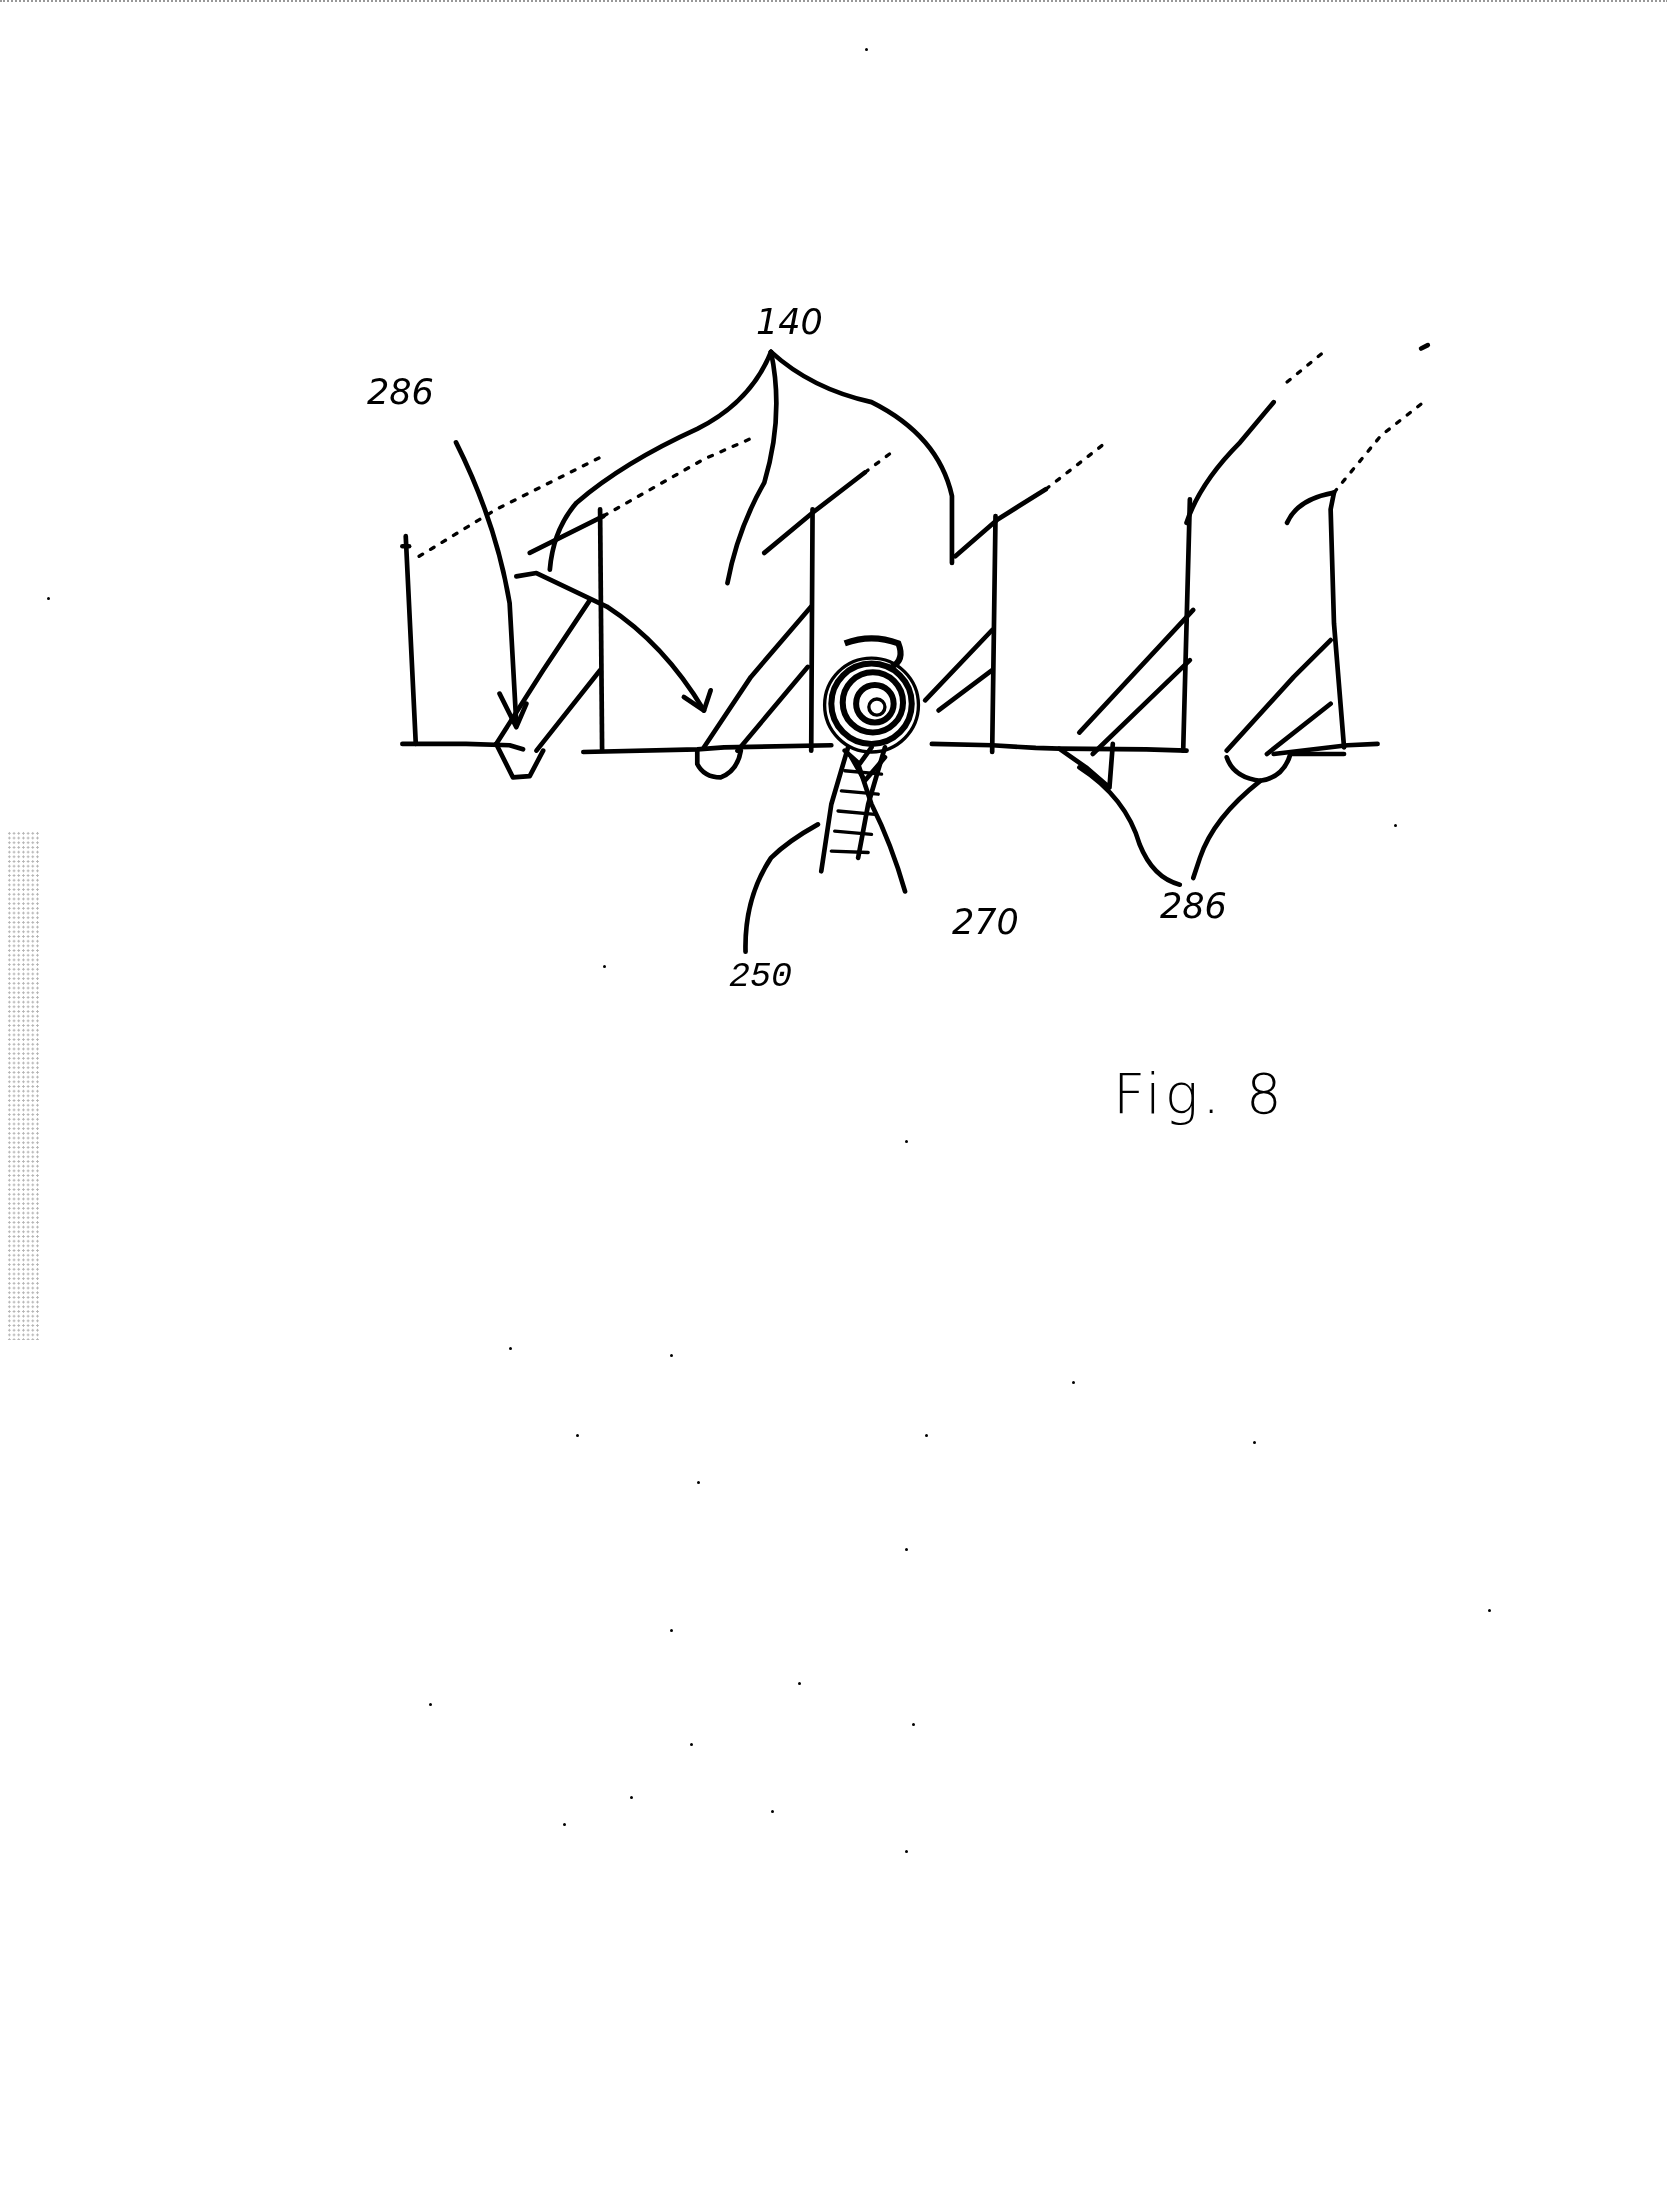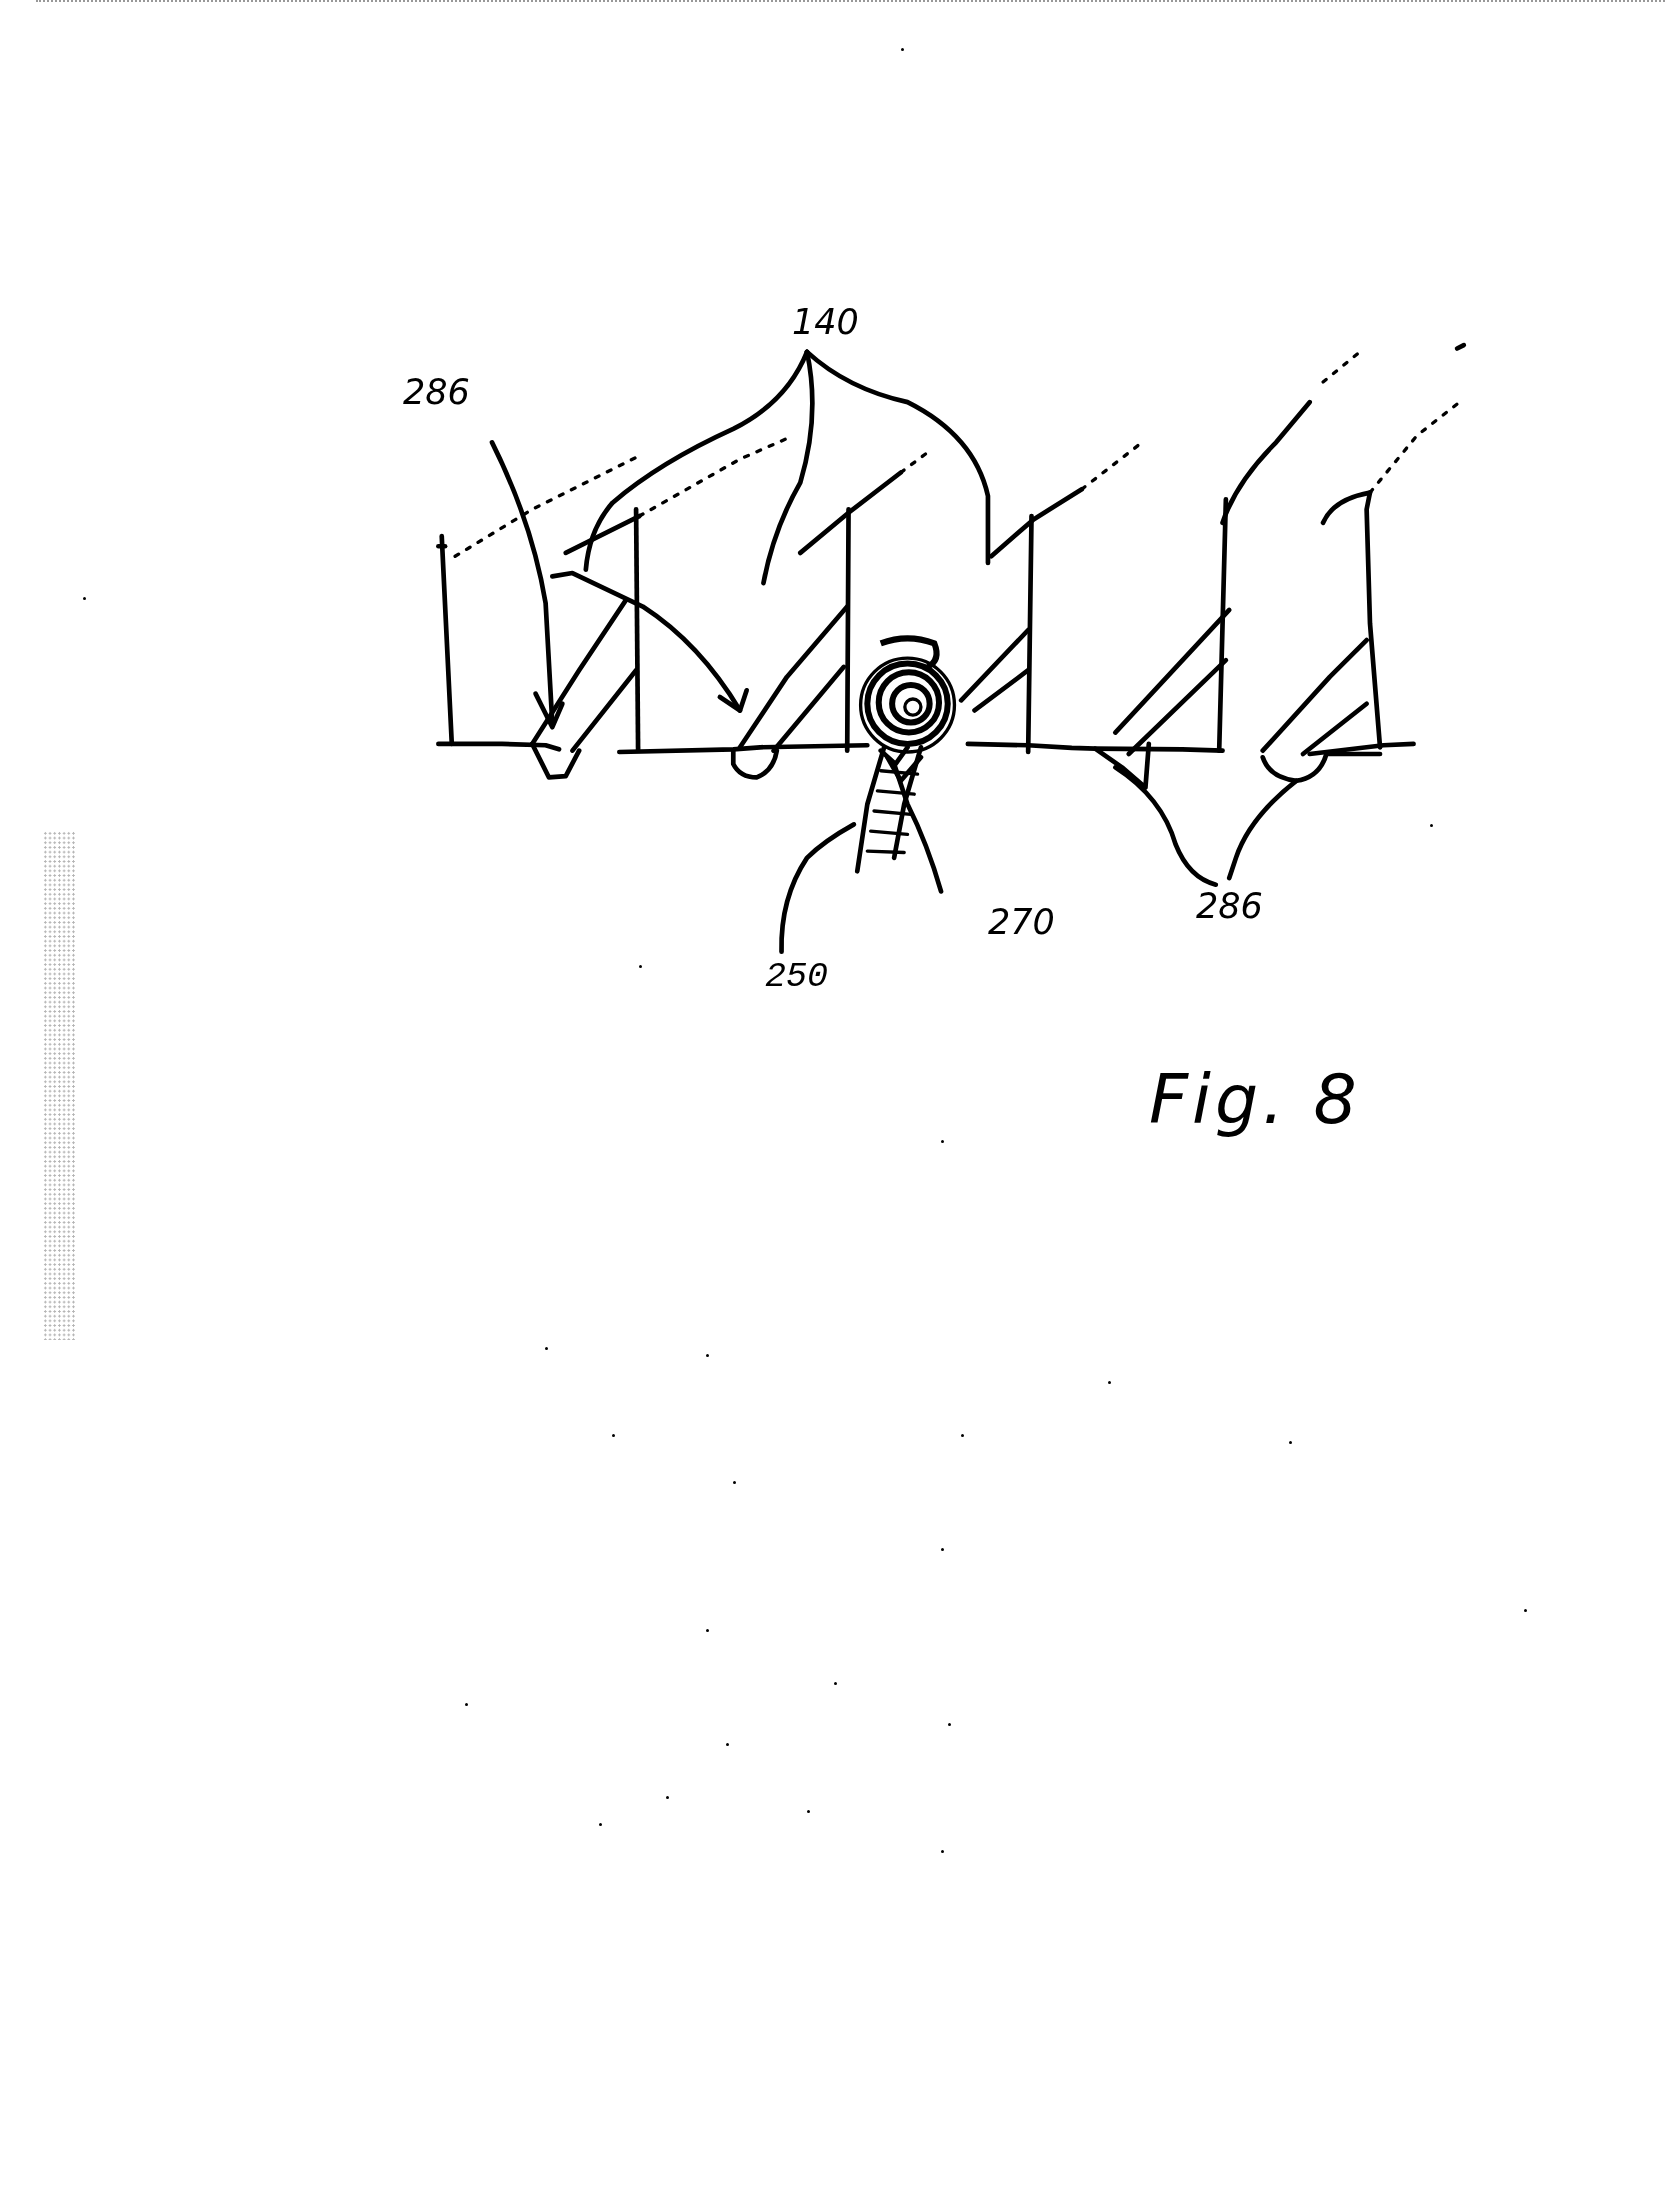--- a/index.html
+++ b/index.html
@@ -1,27 +1,27 @@
 <!DOCTYPE html>
 <html style="font-size:10.7px"><head>
   <meta charset="utf-8">
   <style>
     html, body { margin: 0; padding: 0; background: #ffffff; }
     body { width: 1668px; height: 2205px; position: relative; overflow: hidden;
            font-family: "DejaVu Sans", sans-serif; }
-    #sheet { position: absolute; left: 0; top: 0; width: 1356px; height: 2205px; background: #fff; margin-left: 36px; }
+    #sheet { position: absolute; left: 0; top: 0; width: 1356px; height: 2205px; background: #fff; }
     svg { position: absolute; left: 0; top: 0; }
     .ink { fill: none; stroke: #000; stroke-width: 7; stroke-linecap: round; stroke-linejoin: round; }
     .thin { fill: none; stroke: #000; stroke-width: 5; stroke-linecap: round; stroke-linejoin: round; }
     .dash { fill: none; stroke: #000; stroke-width: 5; stroke-dasharray: 6 14; stroke-linecap: round; }
     .scribble { fill: none; stroke: #000; stroke-width: 9; }
     .label { position: absolute; font-family: "DejaVu Sans", sans-serif; font-style: italic;
              color: #000; font-size: 35px; line-height: 1; white-space: nowrap; }
     .fig-title { position: absolute; font-family: "DejaVu Sans", sans-serif; color: #000;
-                 font-size: 68px; line-height: 1; font-weight: 300; letter-spacing: 4px; font-style: italic; }
+                 font-size: 56px; line-height: 1; font-weight: 300; letter-spacing: 4px; }
     .stamp { position: absolute; left: 6.7px; top: 831px; width: 32px; height: 509px;
              background-image: radial-gradient(#777 1.1px, transparent 1.2px);
              background-size: 4.7px 4.7px; opacity: 0.55; }
     .speck { position: absolute; width: 3.4px; height: 3.4px; background: #000; border-radius: 50%; }
     .fax-header { position: absolute; left: 0; top: 0; width: 1668px; height: 5.4px;
                   border-top: 2px dotted #555; opacity: 0.6; }
   </style>
 </head>
 <body>
 

